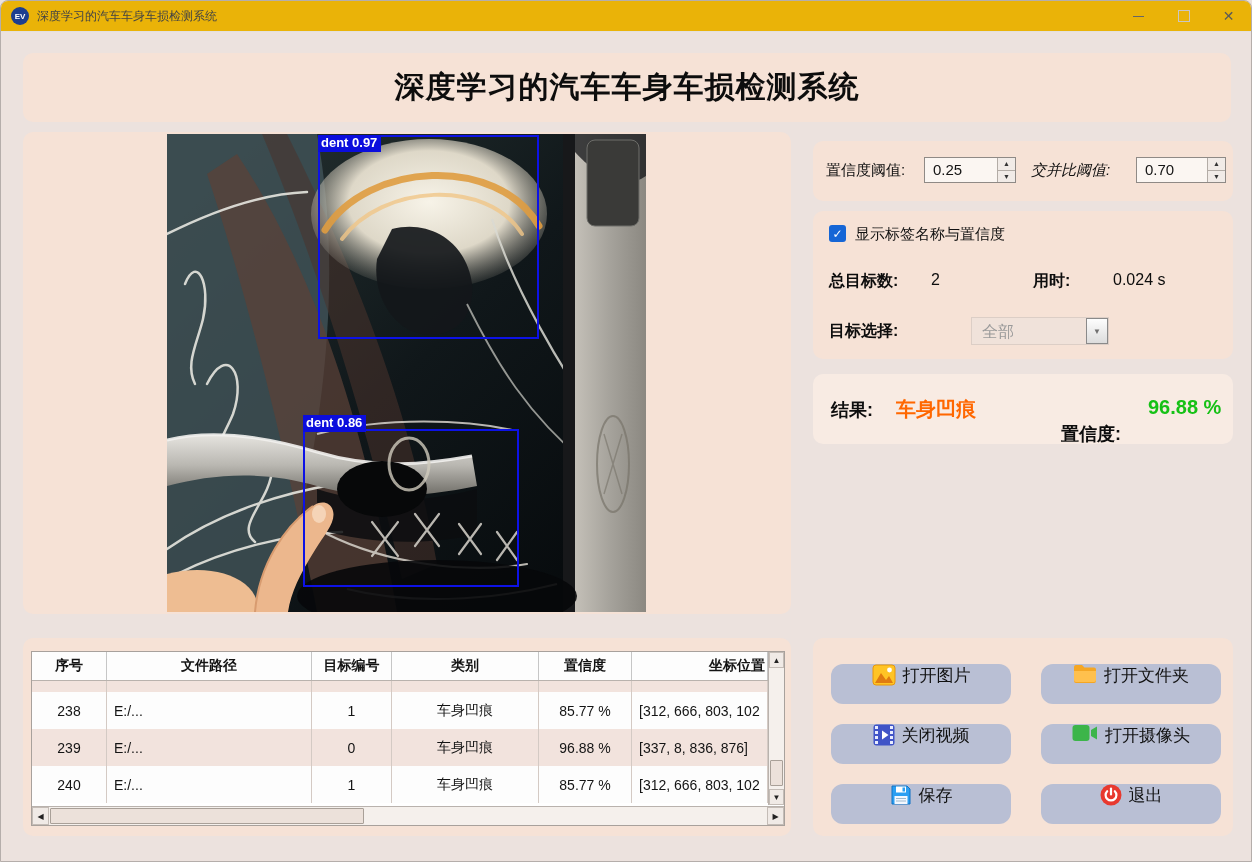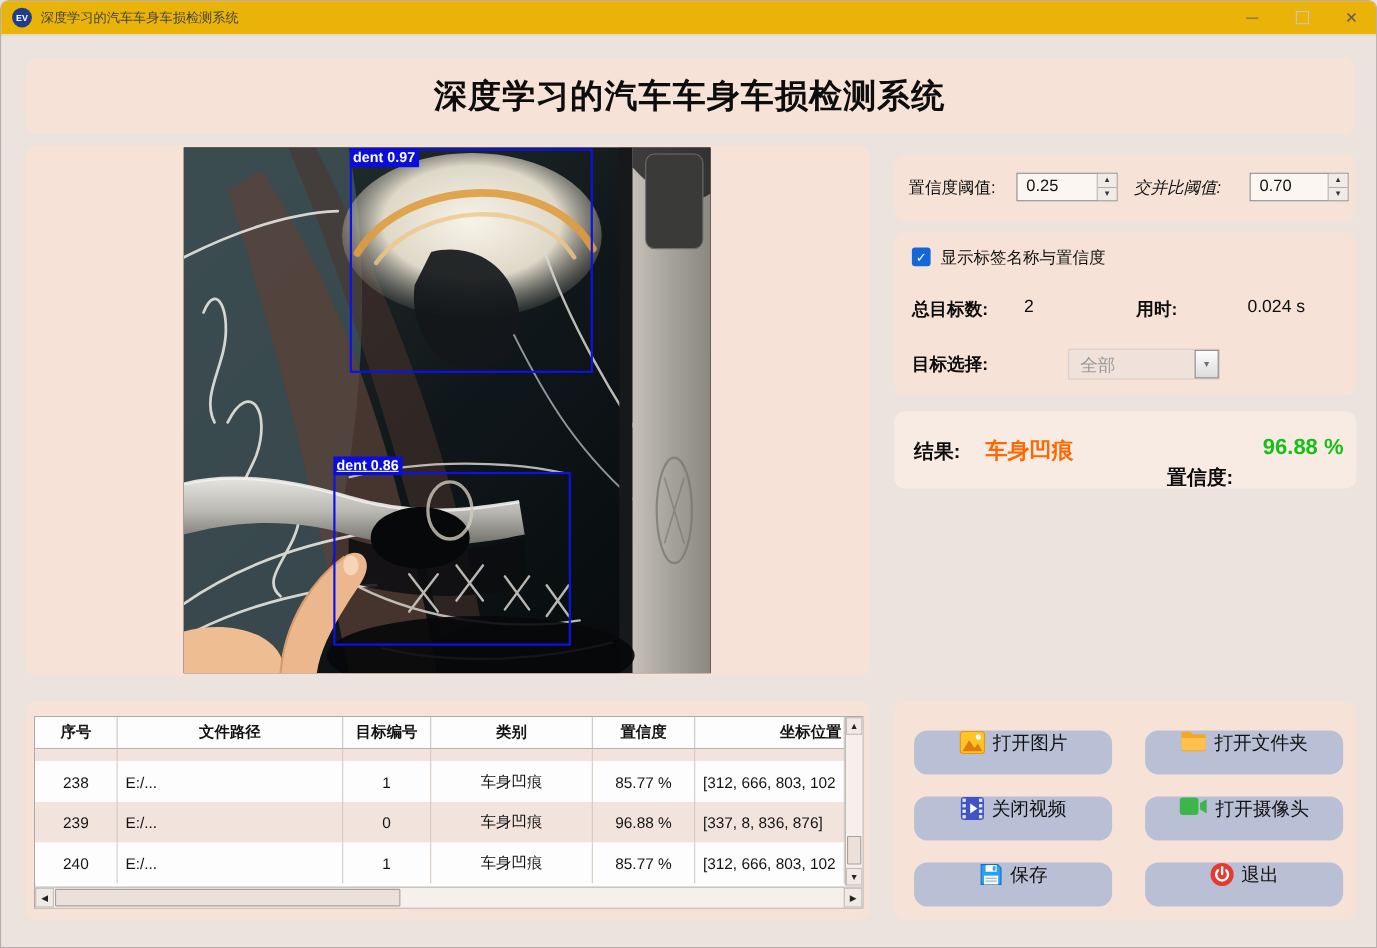--- a/index.html
+++ b/index.html
@@ -176,21 +176,21 @@
         <path d="M0,440 C30,432 60,436 78,450 C90,460 92,470 88,478 L0,478 Z" fill="#eebd92"></path>
         <path d="M88,478 C92,430 118,392 146,372 C154,366 164,368 166,377 C169,388 158,400 148,416 C133,440 124,458 121,478 Z" fill="#ecb78d"></path>
         <path d="M88,478 C92,430 118,392 146,372" stroke="#d89b6f" stroke-width="2" fill="none"></path>
         <ellipse cx="152" cy="380" rx="7" ry="9" fill="#f6d7bb" opacity="0.9"></ellipse>
       </svg>
       
       <div class="det-box" style="left:151px;top:1px;width:221px;height:204px;">
         <div class="det-label" style="left:-2px;top:-2px;">dent 0.97</div>
       </div>
       <div class="det-box" style="left:136px;top:295px;width:216px;height:158px;">
-        <div class="det-label" style="left:-2px;top:-16px;text-decoration:underline;">dent 0.86</div>
+        <div class="det-label" style="left:-2px;top:-16px;">dent 0.86</div>
       </div>
     </div>
   </div>
 
   <div class="panel" style="left:812px;top:140px;width:420px;height:60px;">
     <div class="rlabel" style="position:absolute;left:13px;top:20px;">置信度阈值:</div>
     <div class="spinbox" style="left:111px;top:16px;width:92px;">
       <div class="spin-val">0.25</div>
       <div class="spin-btns">
         <div class="spin-up">▲</div>
@@ -208,21 +208,21 @@
   </div>
 
   <div class="panel" style="left:812px;top:210px;width:420px;height:148px;">
     <div class="checkbox" style="left:16px;top:14px;">
       <span>✓</span>
     </div>
     <div class="rlabel" style="position:absolute;left:42px;top:14px;">显示标签名称与置信度</div>
     <div class="rlabel-b" style="position:absolute;left:16px;top:60px;">总目标数:</div>
     <div class="rvalue" style="position:absolute;left:118px;top:60px;">2</div>
     <div class="rlabel-b" style="position:absolute;left:220px;top:60px;">用时:</div>
-    <div class="rvalue" style="position:absolute;left:321px;top:60px;">0.024 s</div>
+    <div class="rvalue" style="position:absolute;left:300px;top:60px;">0.024 s</div>
     <div class="rlabel-b" style="position:absolute;left:16px;top:110px;">目标选择:</div>
     <div class="combo" style="left:158px;top:106px;width:138px;">
       <div class="combo-text">全部</div>
       <div class="combo-btn">▼</div>
     </div>
   </div>
 
   <div class="panel panel-light" style="left:812px;top:373px;width:420px;height:70px;">
     <div class="rlabel-b" style="position:absolute;left:18px;top:24px;font-size:18px;">结果:</div>
     <div class="result-orange" style="position:absolute;left:83px;top:22px;">车身凹痕</div>

